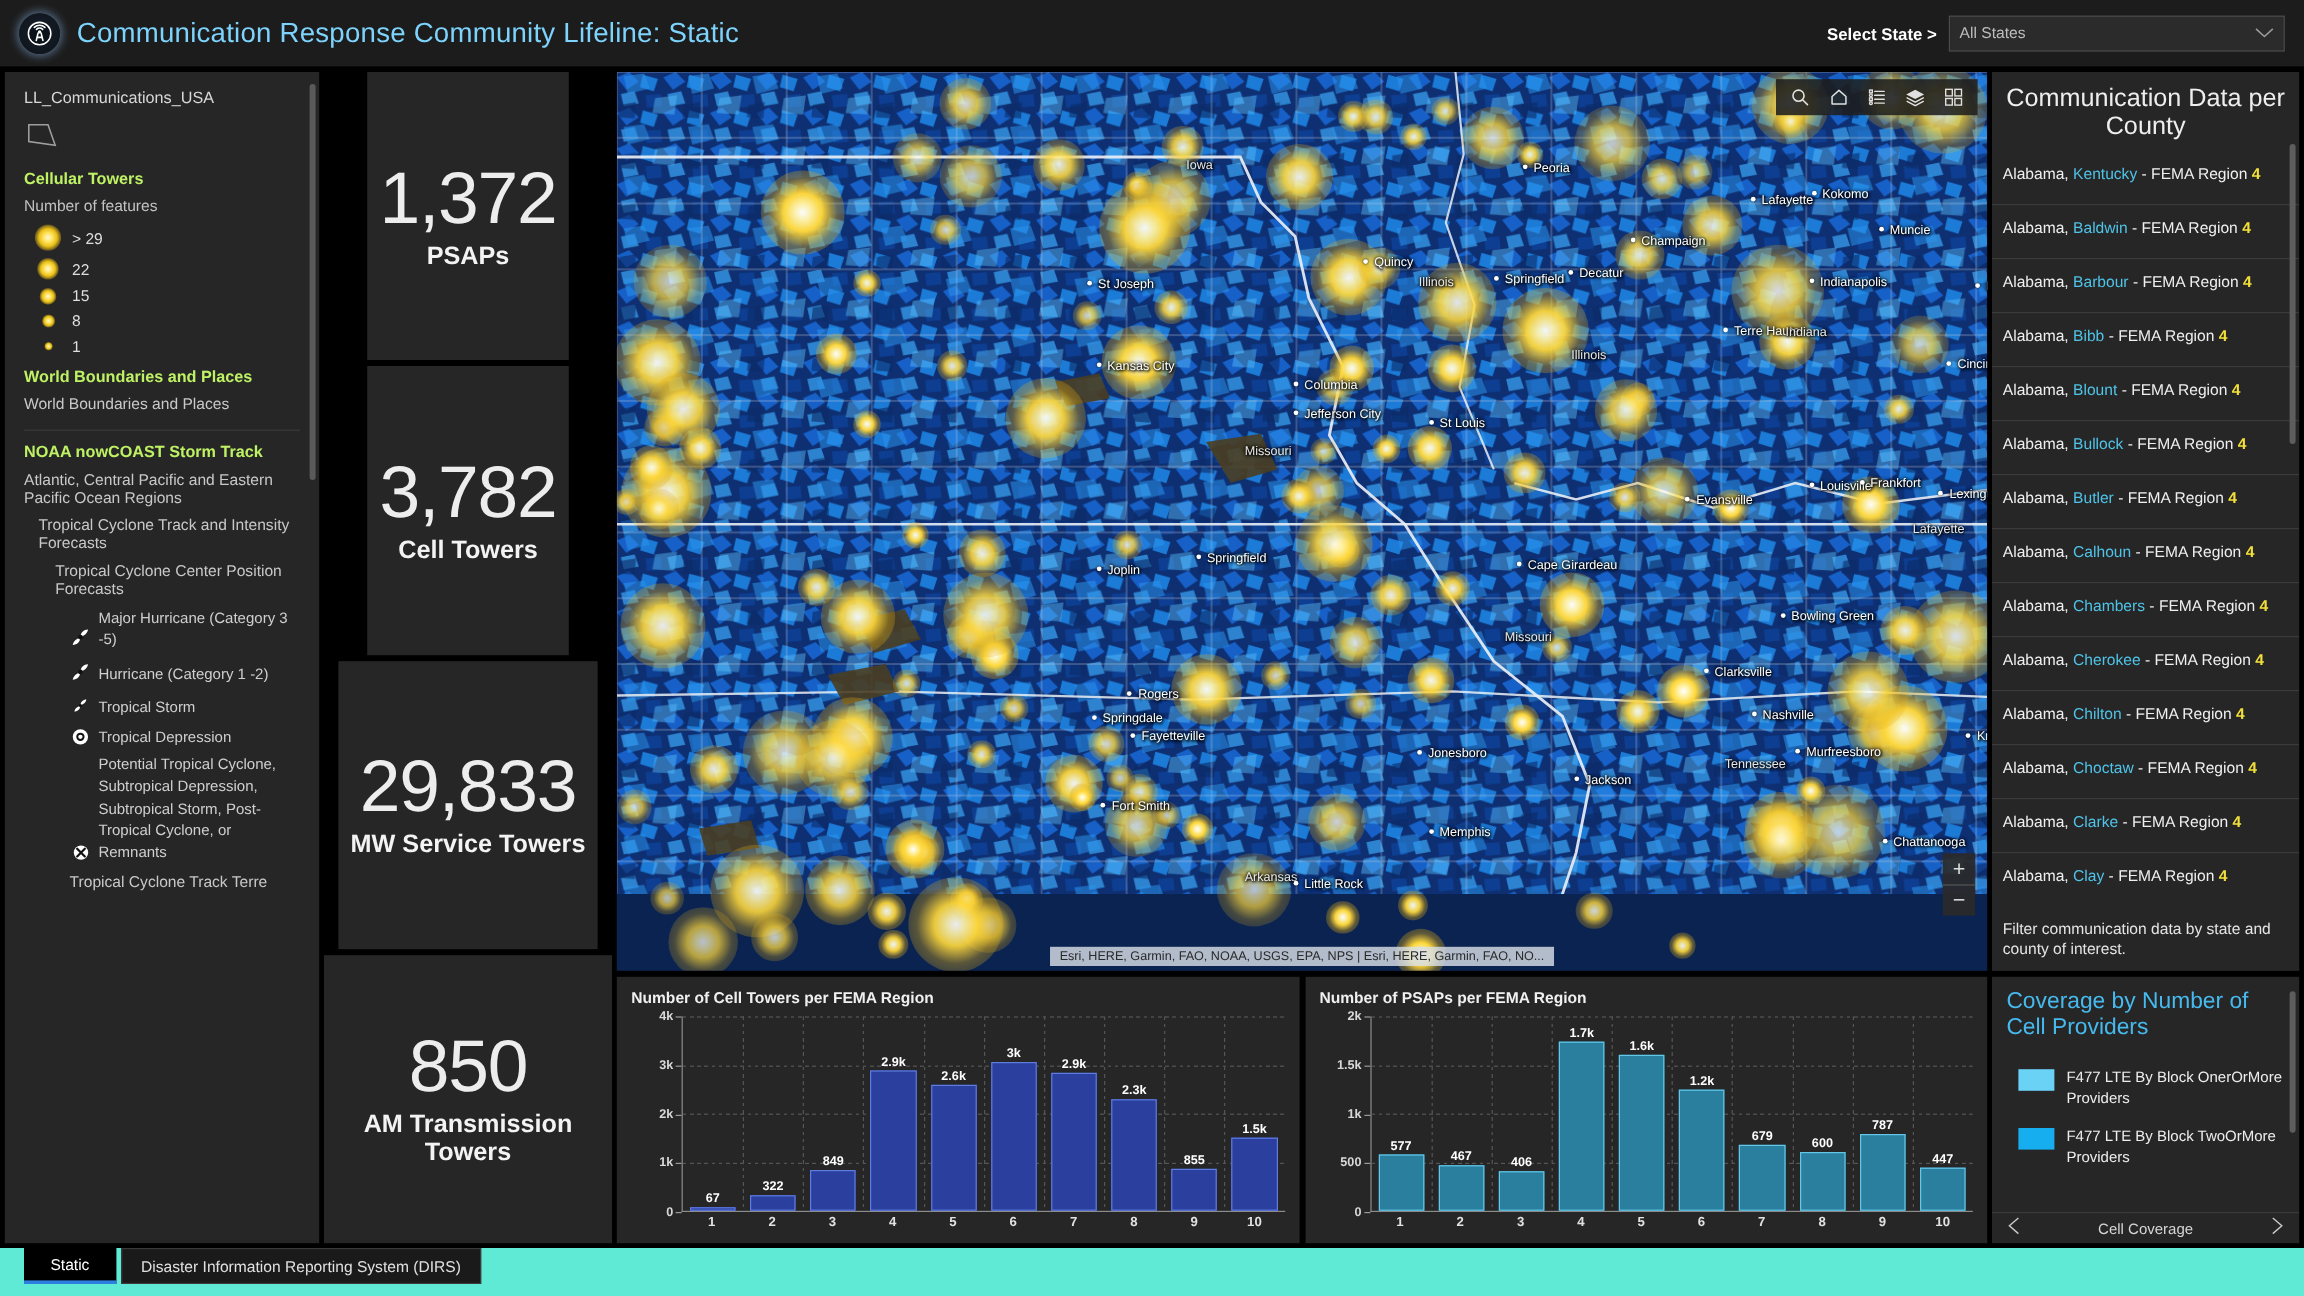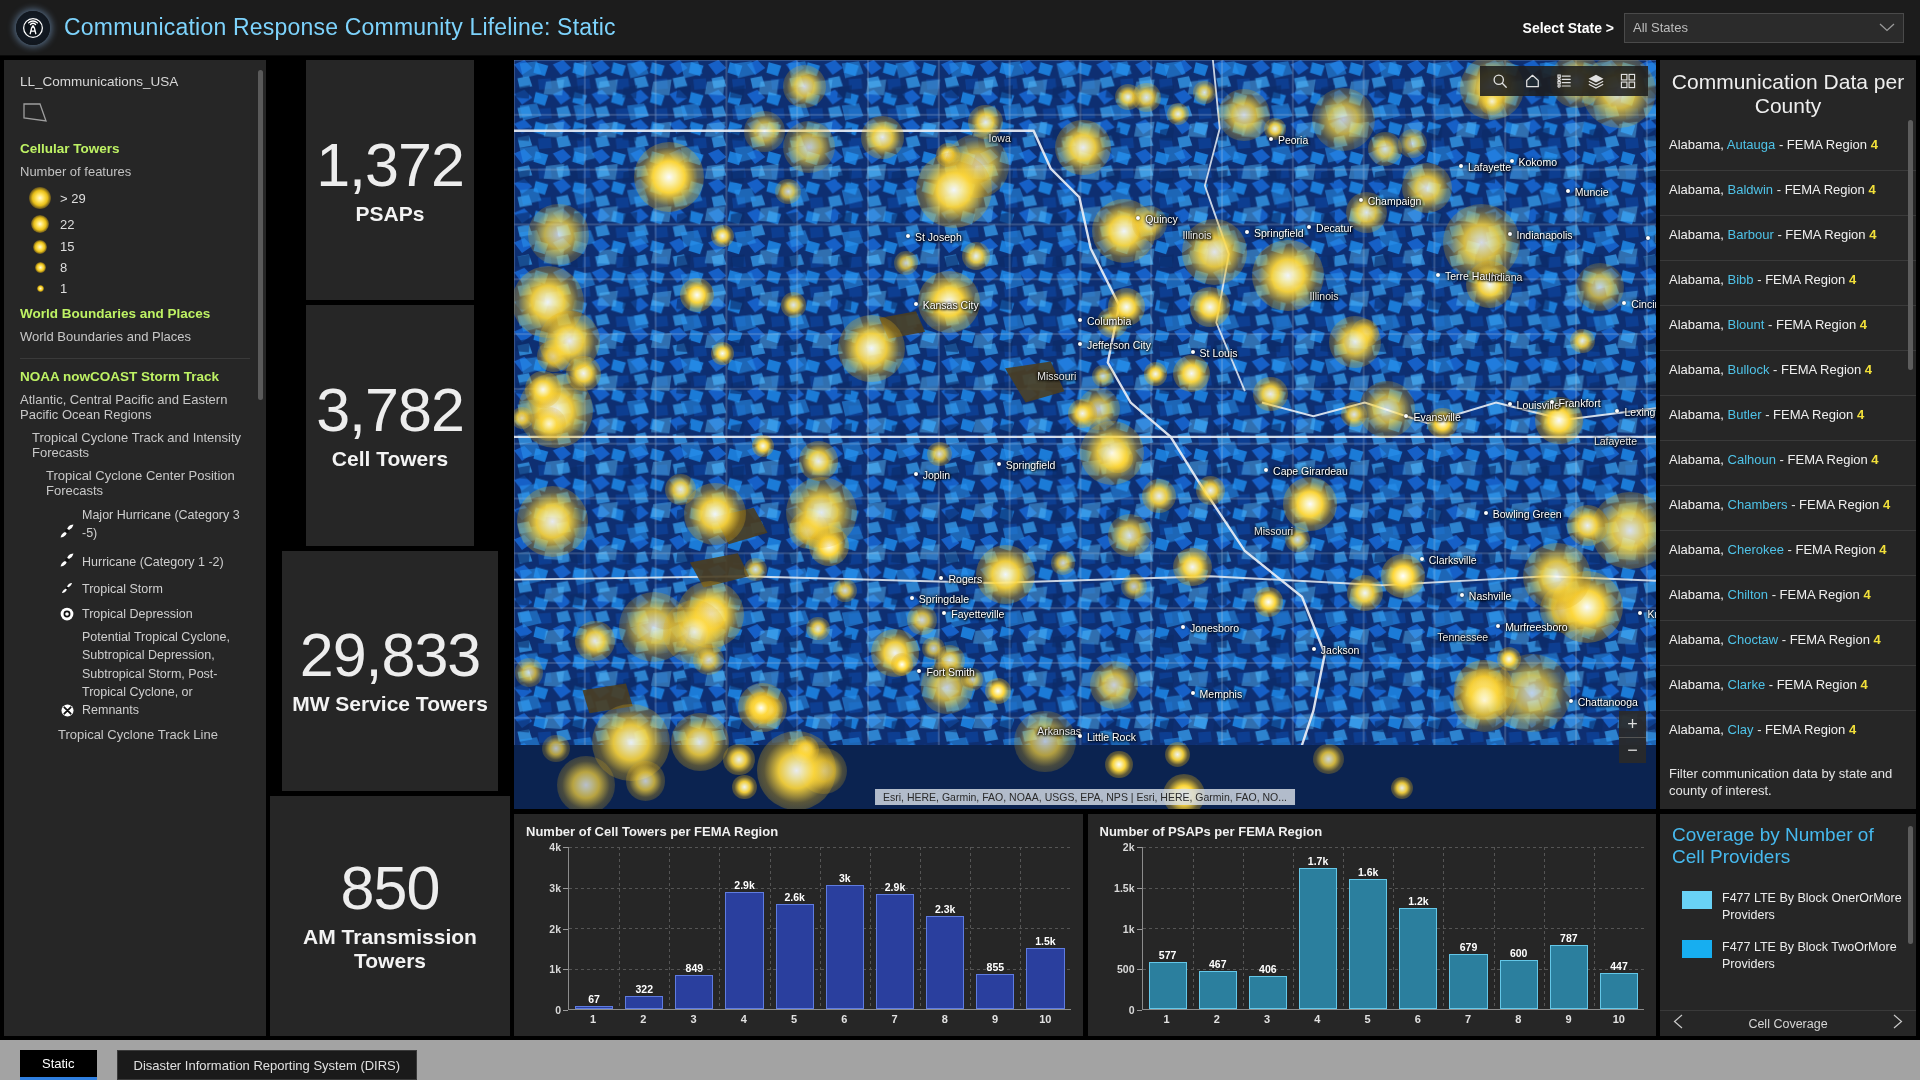--- a/index.html
+++ b/index.html
@@ -142,22 +142,22 @@
   .cov-body { flex: 1 1 auto; padding: 18px 10px 4px; }
   .cov-row { display: flex; align-items: flex-start; margin-bottom: 16px; }
   .cov-sw { width: 30px; height: 18px; flex: 0 0 30px; margin: 1px 10px 0 12px; }
   .cov-txt { font-size: 12.5px; color: #ededed; line-height: 1.35; }
   .cov-nav { height: 26px; display: flex; align-items: center; justify-content: space-between;
              padding: 0 12px; border-top: 1px solid #3a3a3a; }
   .cov-nav-lbl { font-size: 12.5px; color: #d6d6d6; }
   .cov-scroll { position:absolute; right:3px; top:12px; width:5px; height:118px; background:#5d5d5d; border-radius:3px;}
 
   
-  .footer { height: 40px; flex: 0 0 40px; background: #a3a3a3; display: flex; align-items: flex-end;
-            padding-left: 20px; gap: 20px; }
+  .footer { height: 40px; flex: 0 0 40px; background: #5eead4; display: flex; align-items: flex-start;
+            padding-left: 20px; gap: 4px; }
   .tab { height: 30px; display: flex; align-items: center; padding: 0 16px;
          font-size: 13px; color: #e0e0e0; background: #1a1a1a; border: 1px solid #3a3a3a; cursor: pointer; }
   .tab.active { background: #000; border: none; border-bottom: 3px solid #2f7fe0; color: #fff; padding: 0 22px; }
 </style>
 </head>
 <body>
 
 <div id="app">
 
   <div class="header">
@@ -275,21 +275,21 @@
           <div class="lg-storm-row">
             <div class="lg-storm-ico">
               <svg width="17" height="17" viewBox="0 0 24 24">
                 <circle cx="12" cy="12" r="8.5" fill="#fff"></circle>
                 <path d="M7.5 7.5 L16.5 16.5M16.5 7.5 L7.5 16.5" stroke="#111" stroke-width="2.6" stroke-linecap="round"></path>
               </svg>
             </div>
             <div class="lg-storm-txt">Potential Tropical Cyclone, Subtropical Depression, Subtropical Storm, Post-Tropical Cyclone, or Remnants</div>
           </div>
         </div>
-      <div class="lg-plain lg-ind3">Tropical Cyclone Track Line</div>
+      <div class="lg-plain lg-ind3">Tropical Cyclone Track Terre</div>
     </div>
 
     <div class="kpi-col" id="kpi-col">
         <div class="kpi">
           <div class="kpi-num">1,372</div>
           <div class="kpi-lbl">PSAPs</div>
         </div>
         <div class="kpi">
           <div class="kpi-num">3,782</div>
           <div class="kpi-lbl">Cell Towers</div>
@@ -761,21 +761,21 @@
             </div>
           </div>
         </div>
     </div>
 
     <div class="right-col">
       <div class="cty-panel">
         <div class="cty-title">Communication Data per County</div>
         <div class="cty-scroll"></div>
         <div class="cty-list" id="cty-list">
-            <div class="cty-item"><span>Alabama, </span><span class="cty-name">Autauga</span><span> - FEMA Region </span><span class="cty-reg">4</span></div>
+            <div class="cty-item"><span>Alabama, </span><span class="cty-name">Kentucky</span><span> - FEMA Region </span><span class="cty-reg">4</span></div>
             <div class="cty-item"><span>Alabama, </span><span class="cty-name">Baldwin</span><span> - FEMA Region </span><span class="cty-reg">4</span></div>
             <div class="cty-item"><span>Alabama, </span><span class="cty-name">Barbour</span><span> - FEMA Region </span><span class="cty-reg">4</span></div>
             <div class="cty-item"><span>Alabama, </span><span class="cty-name">Bibb</span><span> - FEMA Region </span><span class="cty-reg">4</span></div>
             <div class="cty-item"><span>Alabama, </span><span class="cty-name">Blount</span><span> - FEMA Region </span><span class="cty-reg">4</span></div>
             <div class="cty-item"><span>Alabama, </span><span class="cty-name">Bullock</span><span> - FEMA Region </span><span class="cty-reg">4</span></div>
             <div class="cty-item"><span>Alabama, </span><span class="cty-name">Butler</span><span> - FEMA Region </span><span class="cty-reg">4</span></div>
             <div class="cty-item"><span>Alabama, </span><span class="cty-name">Calhoun</span><span> - FEMA Region </span><span class="cty-reg">4</span></div>
             <div class="cty-item"><span>Alabama, </span><span class="cty-name">Chambers</span><span> - FEMA Region </span><span class="cty-reg">4</span></div>
             <div class="cty-item"><span>Alabama, </span><span class="cty-name">Cherokee</span><span> - FEMA Region </span><span class="cty-reg">4</span></div>
             <div class="cty-item"><span>Alabama, </span><span class="cty-name">Chilton</span><span> - FEMA Region </span><span class="cty-reg">4</span></div>

